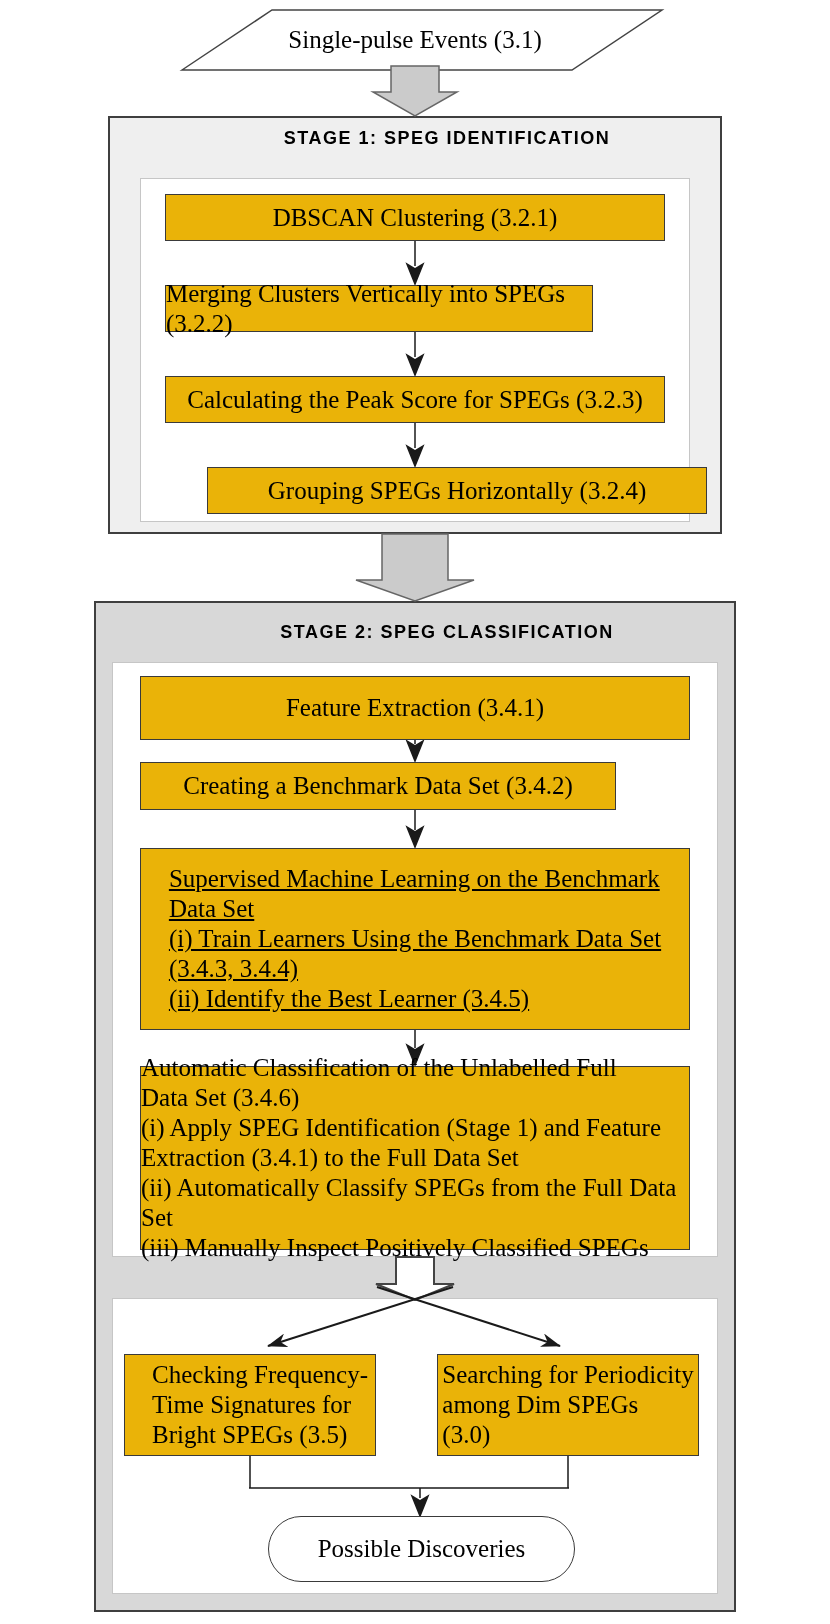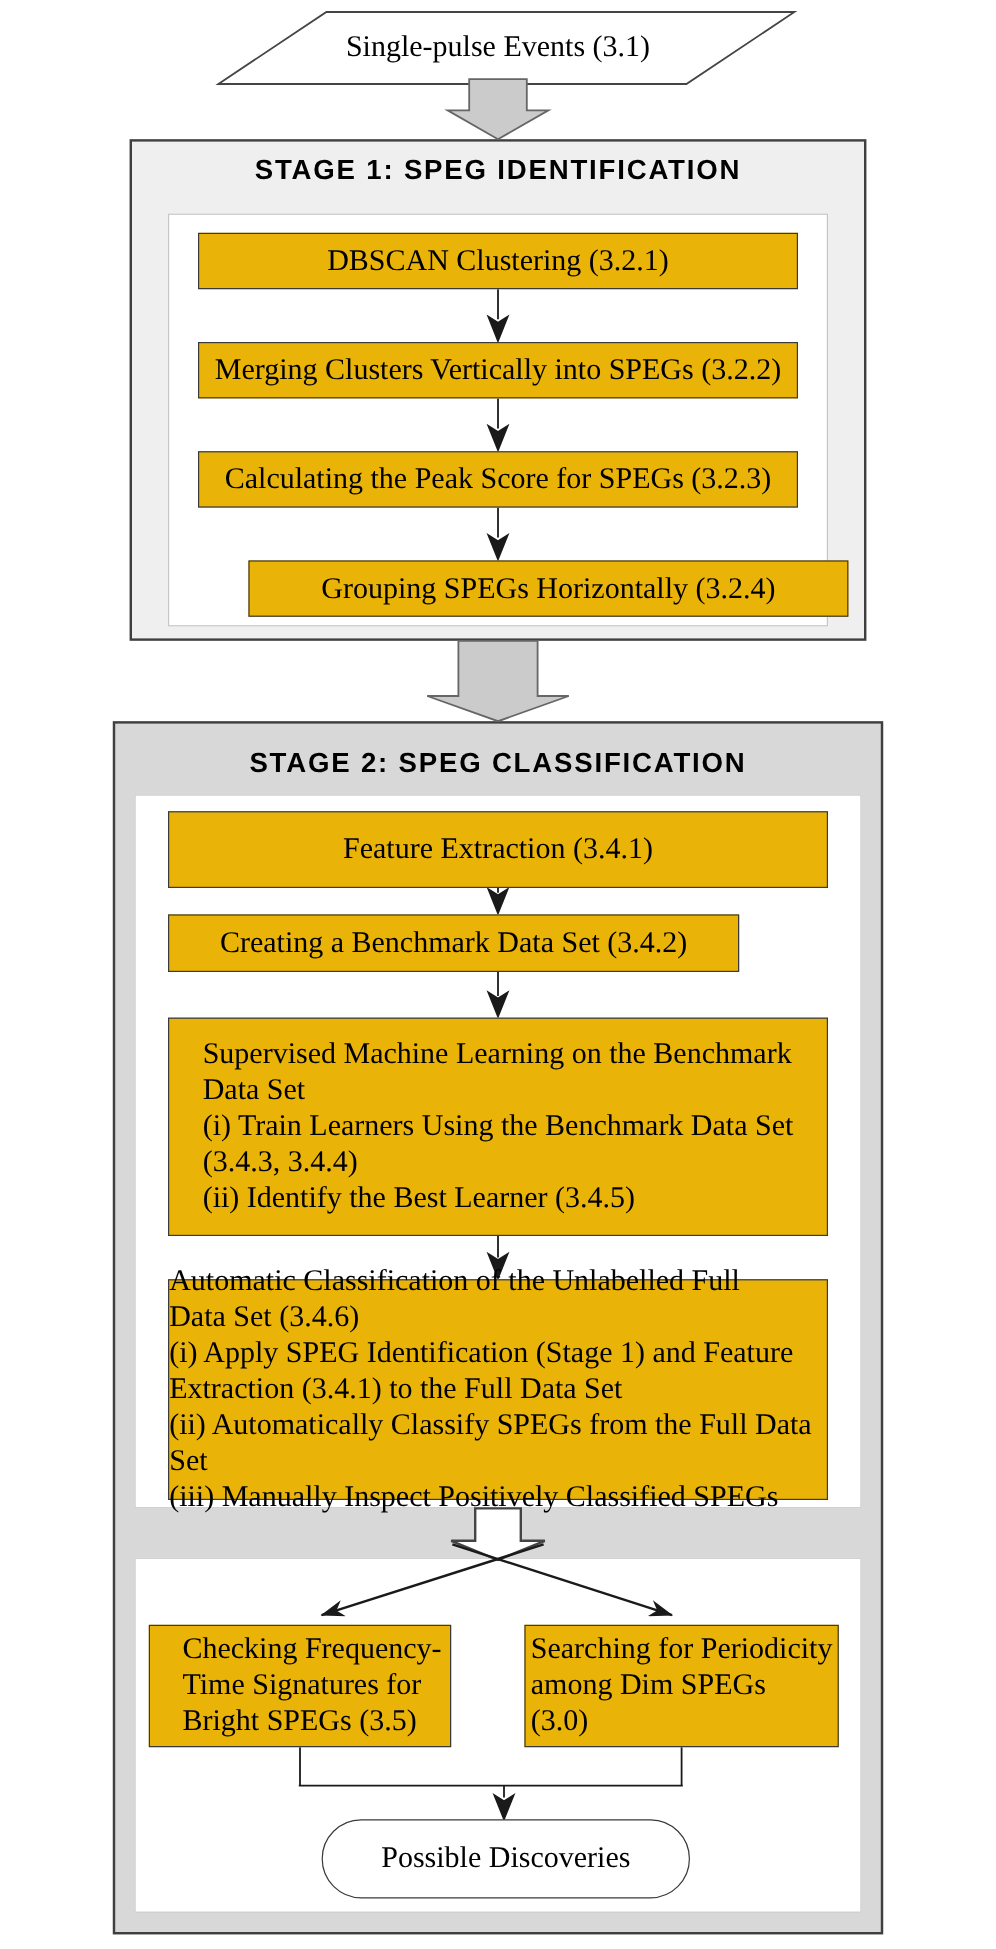--- a/index.html
+++ b/index.html
@@ -24,42 +24,42 @@
   .stage1-bg{left:108px;top:116px;width:614px;height:418px;background:var(--stage1-fill);}
   .stage2-bg{left:94px;top:601px;width:642px;height:1011px;background:var(--stage2-fill);}
   .panel{position:absolute;z-index:2;background:var(--panel-fill);border:1px solid var(--panel-border);box-sizing:border-box;}
   .panel1{left:140px;top:178px;width:550px;height:344px;}
   .panel2{left:112px;top:662px;width:606px;height:595px;}
   .panel3{left:112px;top:1298px;width:606px;height:296px;}
   svg.overlay{position:absolute;z-index:3;left:0;top:0;pointer-events:none;}
   .stage-title{
     position:absolute;z-index:4;text-align:center;
     font-family:"Liberation Sans","DejaVu Sans",sans-serif;
-    font-weight:bold;font-size:23px;letter-spacing:1.5px;white-space:nowrap;
+    font-weight:bold;font-size:18px;letter-spacing:1.5px;white-space:nowrap;margin-left:32px;
   }
   .title1{left:108px;top:128px;width:614px;}
   .title2{left:94px;top:622px;width:642px;}
   .box{
     position:absolute;z-index:4;background:#eab308;
     border:1.5px solid var(--box-border);box-sizing:border-box;
     display:flex;align-items:center;justify-content:center;
     text-align:left;font-size:25px;line-height:30px;white-space:pre-line;
   }
   .input-label{
     position:absolute;z-index:4;left:225px;top:18px;width:380px;height:44px;
     display:flex;align-items:center;justify-content:center;
     font-size:25px;text-align:center;
   }
   .s1-step0{left:165px;top:194px;width:500px;height:47px;}
-  .s1-step1{left:165px;top:285px;width:500px;height:47px;}
+  .s1-step1{left:165px;top:285px;width:428px;height:47px;}
   .s1-step2{left:165px;top:376px;width:500px;height:47px;}
   .s1-step3{left:165px;top:467px;width:500px;height:47px;margin-left:42px;}
   .s2-step0{left:140px;top:676px;width:550px;height:64px;}
   .s2-step1{left:140px;top:762px;width:476px;height:48px;}
-  .s2-step2{left:140px;top:848px;width:550px;height:182px;}
+  .s2-step2{left:140px;top:848px;width:550px;height:182px;text-decoration:underline;}
   .s2-step3{left:140px;top:1066px;width:550px;height:184px;}
   .branch-left{left:124px;top:1354px;width:252px;height:102px;padding-left:20px;}
   .branch-right{left:437px;top:1354px;width:262px;height:102px;}
   .stadium{
     position:absolute;z-index:4;left:268px;top:1516px;width:307px;height:66px;
     background:#ffffff;border:1.5px solid var(--box-border);border-radius:33px;
     box-sizing:border-box;display:flex;align-items:center;justify-content:center;
     font-size:25px;
   }
 </style>

